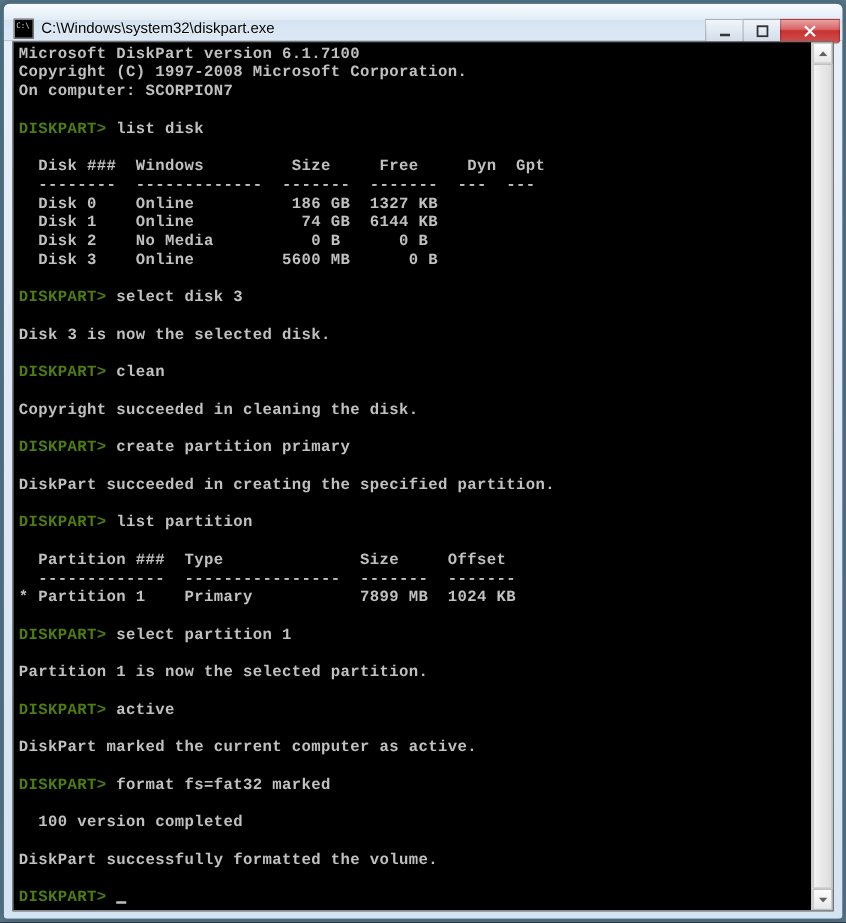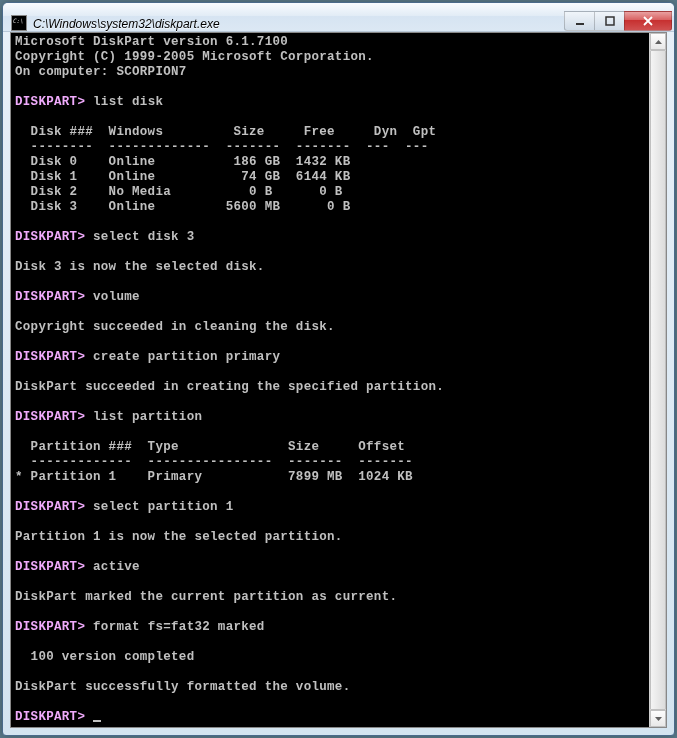--- a/index.html
+++ b/index.html
@@ -22,24 +22,23 @@
     border-radius: 6px 6px 4px 4px;
     box-shadow: 0 0 8px rgba(0,0,0,0.3);
     display: flex;
     flex-direction: column;
   }
   .titlebar {
     height: 30px;
     background: linear-gradient(to bottom, #f8fbfe 0%, #e2ecf6 45%, #d6e4f2 46%, #dce8f4 100%);
     border-radius: 5px 5px 0 0;
     display: flex;
-    align-items: flex-end;
-    padding: 2px 2px 0 8px;
+    align-items: flex-start;
+    padding: 12px 2px 0 8px;
     border-bottom: 1px solid #b8c8d8;
-    font-style: italic;
   }
   .title-icon {
     width: 16px;
     height: 16px;
     margin-right: 6px;
     background: #000;
     border: 1px solid #888;
     position: relative;
   }
   .title-icon::after {
@@ -133,21 +132,21 @@
   .sb-thumb {
     position: absolute;
     top: 0;
     left: 0;
     right: 0;
     height: 100%;
     background: linear-gradient(to right, #f4f4f4, #dcdcdc);
     border: 1px solid #c0c0c0;
     border-radius: 1px;
   }
-  .prompt { color: #f0abfc; }
+  .prompt { color: #4d7c0f; }
   .cursor {
     display: inline-block;
     width: 8px;
     height: 2px;
     background: #c0c0c0;
     vertical-align: baseline;
     position: relative;
     top: 2px;
   }
 </style>
@@ -172,57 +171,57 @@
       <div class="win-btn btn-close">
         <svg width="12" height="10">
             <path d="M2 1 L10 9 M10 1 L2 9" stroke="#fff" stroke-width="1.8"></path>
           </svg>
       </div>
     </div>
   </div>
 
   <div class="client-area">
     <div class="console"><span>Microsoft DiskPart version 6.1.7100</span>
-<span>Copyright (C) 1999-2005 Microsoft Corporation.</span>
+<span>Copyright (C) 1997-2008 Microsoft Corporation.</span>
 <span>On computer: SCORPION7</span>
 
 <span class="prompt">DISKPART&gt;</span> <span>list disk</span>
 
 <span>  Disk ###  Windows         Size     Free     Dyn  Gpt</span>
 <span>  --------  -------------  -------  -------  ---  ---</span>
-<span>  Disk 0    Online          186 GB  1432 KB</span>
+<span>  Disk 0    Online          186 GB  1327 KB</span>
 <span>  Disk 1    Online           74 GB  6144 KB</span>
 <span>  Disk 2    No Media          0 B      0 B</span>
 <span>  Disk 3    Online         5600 MB      0 B</span>
 
 <span class="prompt">DISKPART&gt;</span> <span>select disk 3</span>
 
 <span>Disk 3 is now the selected disk.</span>
 
-<span class="prompt">DISKPART&gt;</span> <span>volume</span>
+<span class="prompt">DISKPART&gt;</span> <span>clean</span>
 
 <span>Copyright succeeded in cleaning the disk.</span>
 
 <span class="prompt">DISKPART&gt;</span> <span>create partition primary</span>
 
 <span>DiskPart succeeded in creating the specified partition.</span>
 
 <span class="prompt">DISKPART&gt;</span> <span>list partition</span>
 
 <span>  Partition ###  Type              Size     Offset</span>
 <span>  -------------  ----------------  -------  -------</span>
 <span>* Partition 1    Primary           7899 MB  1024 KB</span>
 
 <span class="prompt">DISKPART&gt;</span> <span>select partition 1</span>
 
 <span>Partition 1 is now the selected partition.</span>
 
 <span class="prompt">DISKPART&gt;</span> <span>active</span>
 
-<span>DiskPart marked the current partition as current.</span>
+<span>DiskPart marked the current computer as active.</span>
 
 <span class="prompt">DISKPART&gt;</span> <span>format fs=fat32 marked</span>
 
 <span>  100 version completed</span>
 
 <span>DiskPart successfully formatted the volume.</span>
 
 <span class="prompt">DISKPART&gt;</span> <span class="cursor"></span></div>
 
     <div class="scrollbar">

